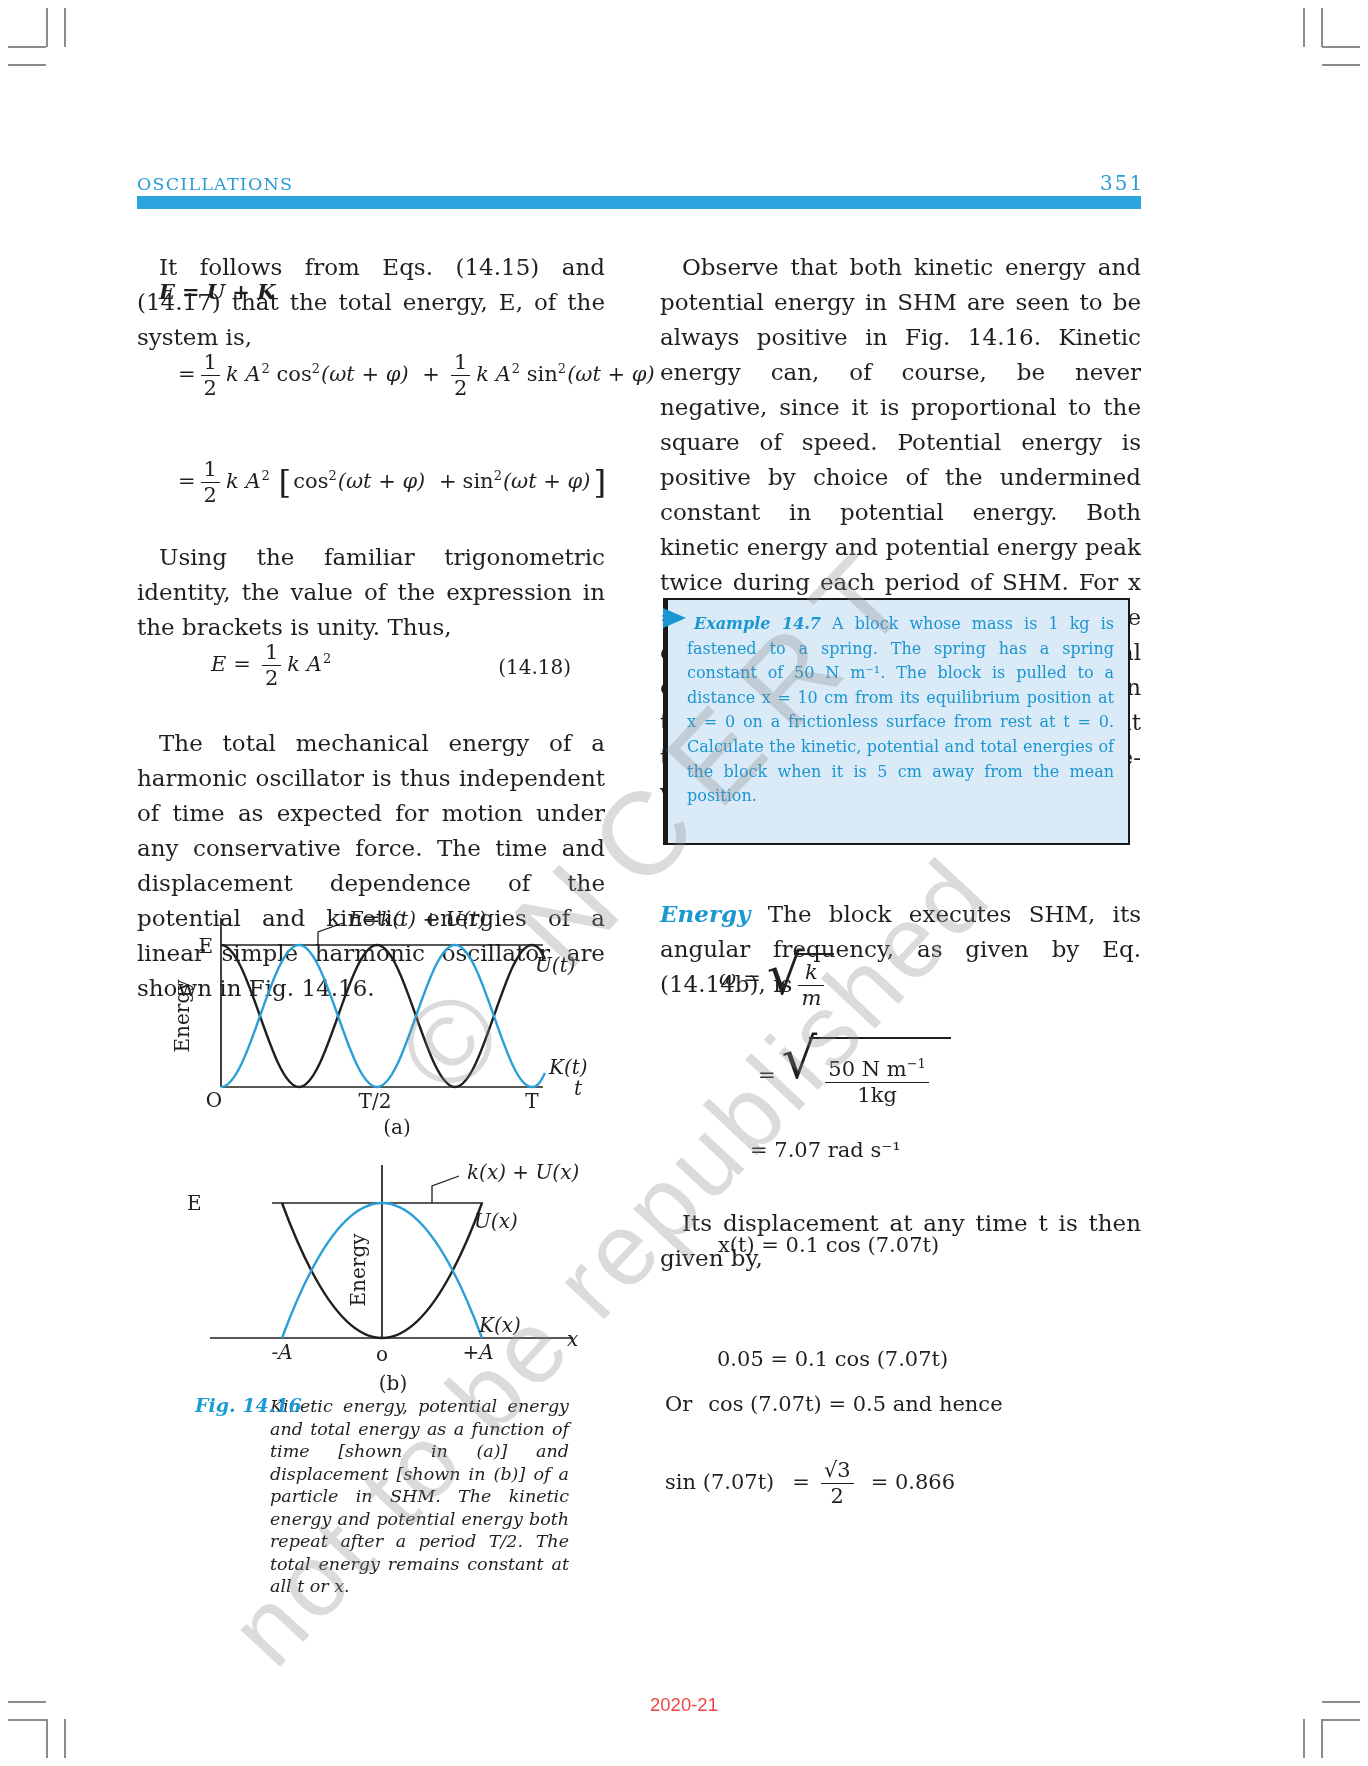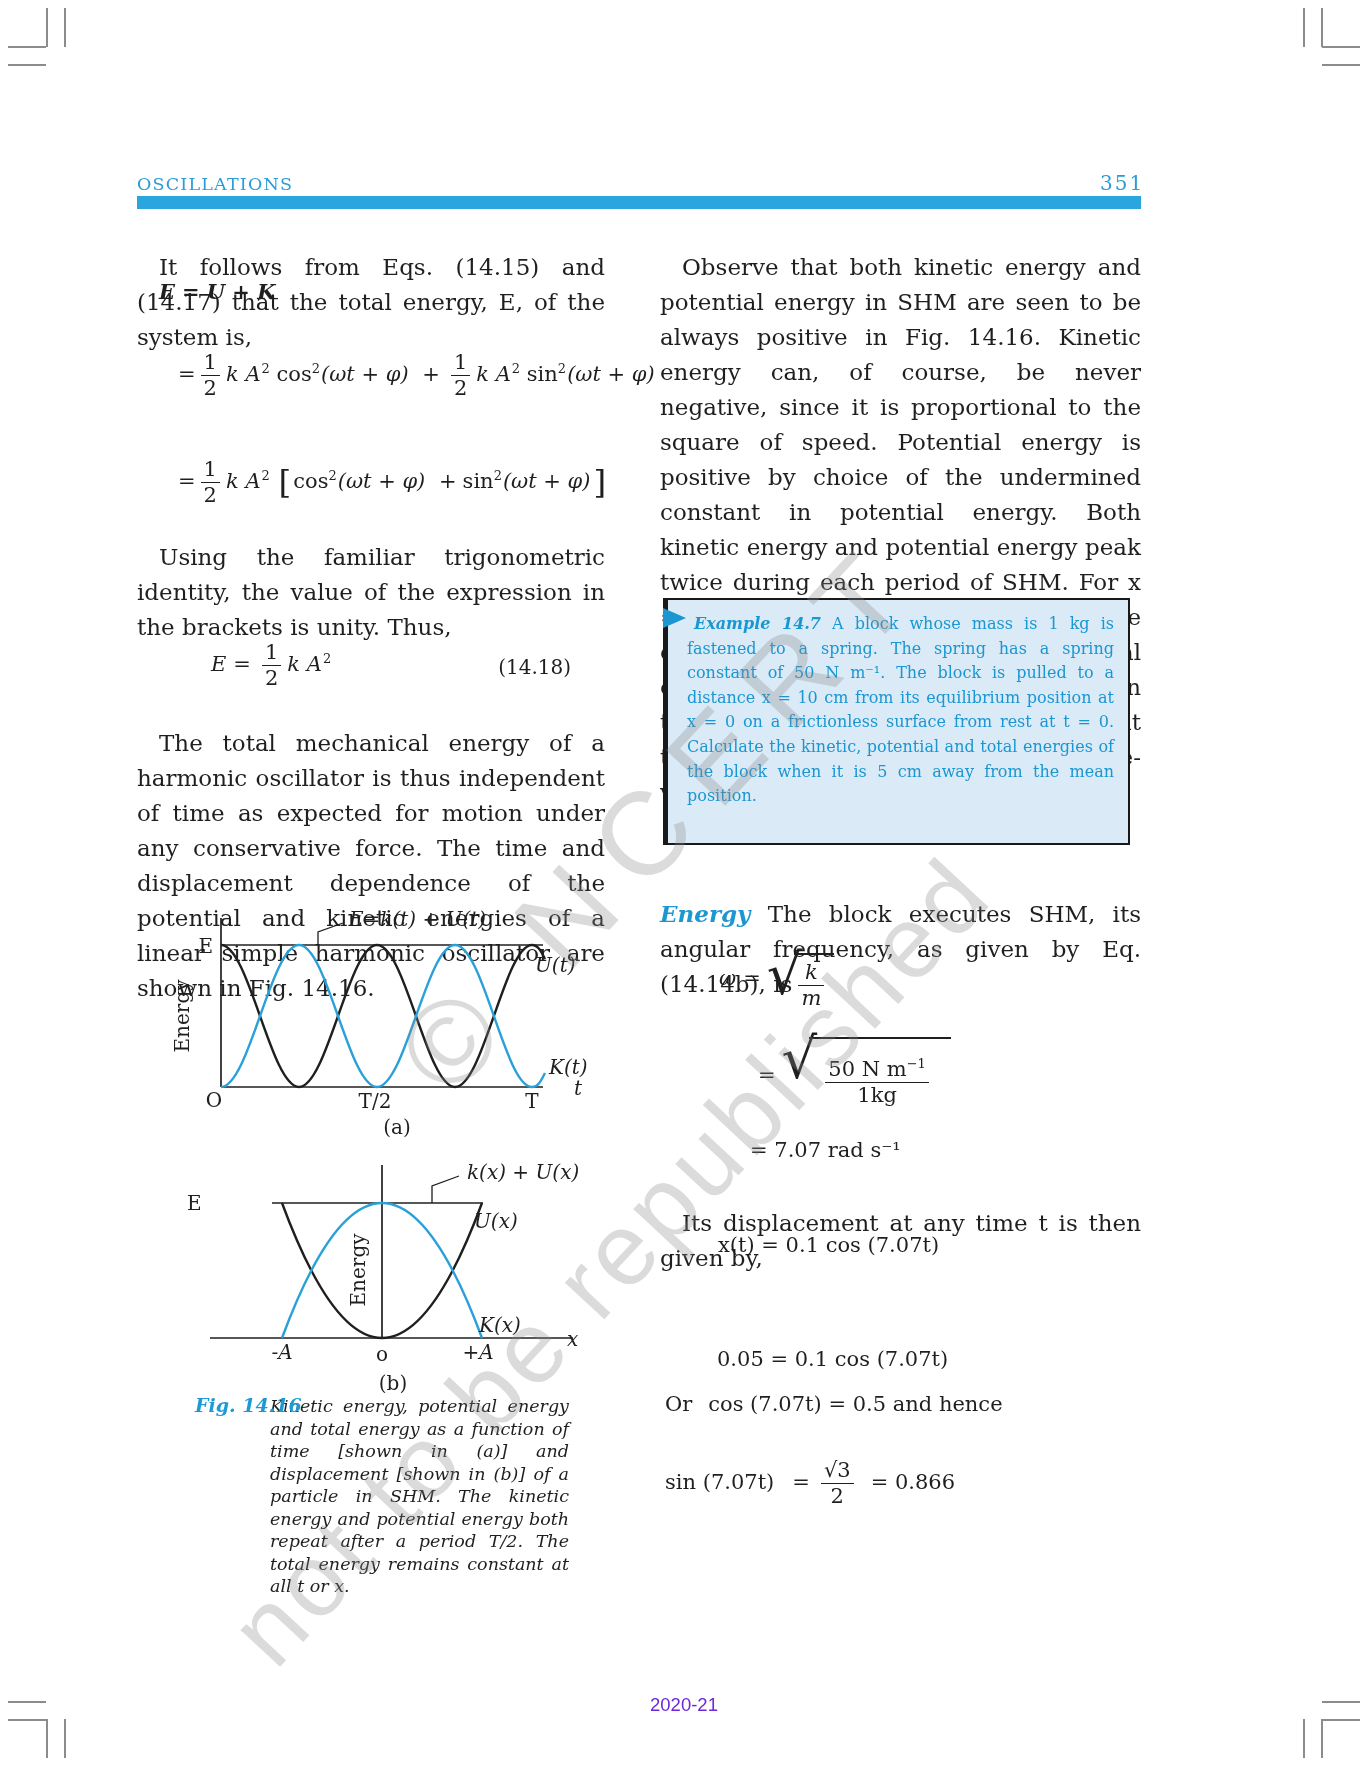--- a/index.html
+++ b/index.html
@@ -36,21 +36,21 @@
   
   .figcap{position:absolute;left:137px;top:1395px;width:432px;font-style:italic;
           font-size:17.5px;line-height:22.5px;padding-left:133px;box-sizing:border-box;text-align:justify;}
   .figlabel{position:absolute;left:18px;top:-1px;color:#1b9ad6;font-weight:bold;font-style:italic;font-size:19px;margin-left:40px;}
   
   .fig{position:absolute;}
   .fig text{font-family:"DejaVu Serif","Liberation Serif",serif;font-size:20px;fill:#1f1f1f;}
   .fig .it{font-style:italic;}
   
   .footer{position:absolute;top:1694px;left:0;width:1368px;text-align:center;
-          font-family:"Liberation Sans",sans-serif;font-size:18.5px;color:#6d28d9;}
+          font-family:"Liberation Sans",sans-serif;font-size:18.5px;color:#ef4444;}
   
   .wm{position:absolute;color:#8a8a8a;opacity:0.30;pointer-events:none;white-space:nowrap;
       font-family:"Liberation Sans",sans-serif;transform-origin:0 50%;}
   .wm1{left:420px;top:1005px;font-size:118px;letter-spacing:26px;transform:rotate(-47deg);}
   .wm2{left:250px;top:1590px;font-size:102px;letter-spacing:5px;transform:rotate(-47deg);}
   
   .crop{position:absolute;background:#8c8c8c;}
 </style>
 </head>
 <body>

